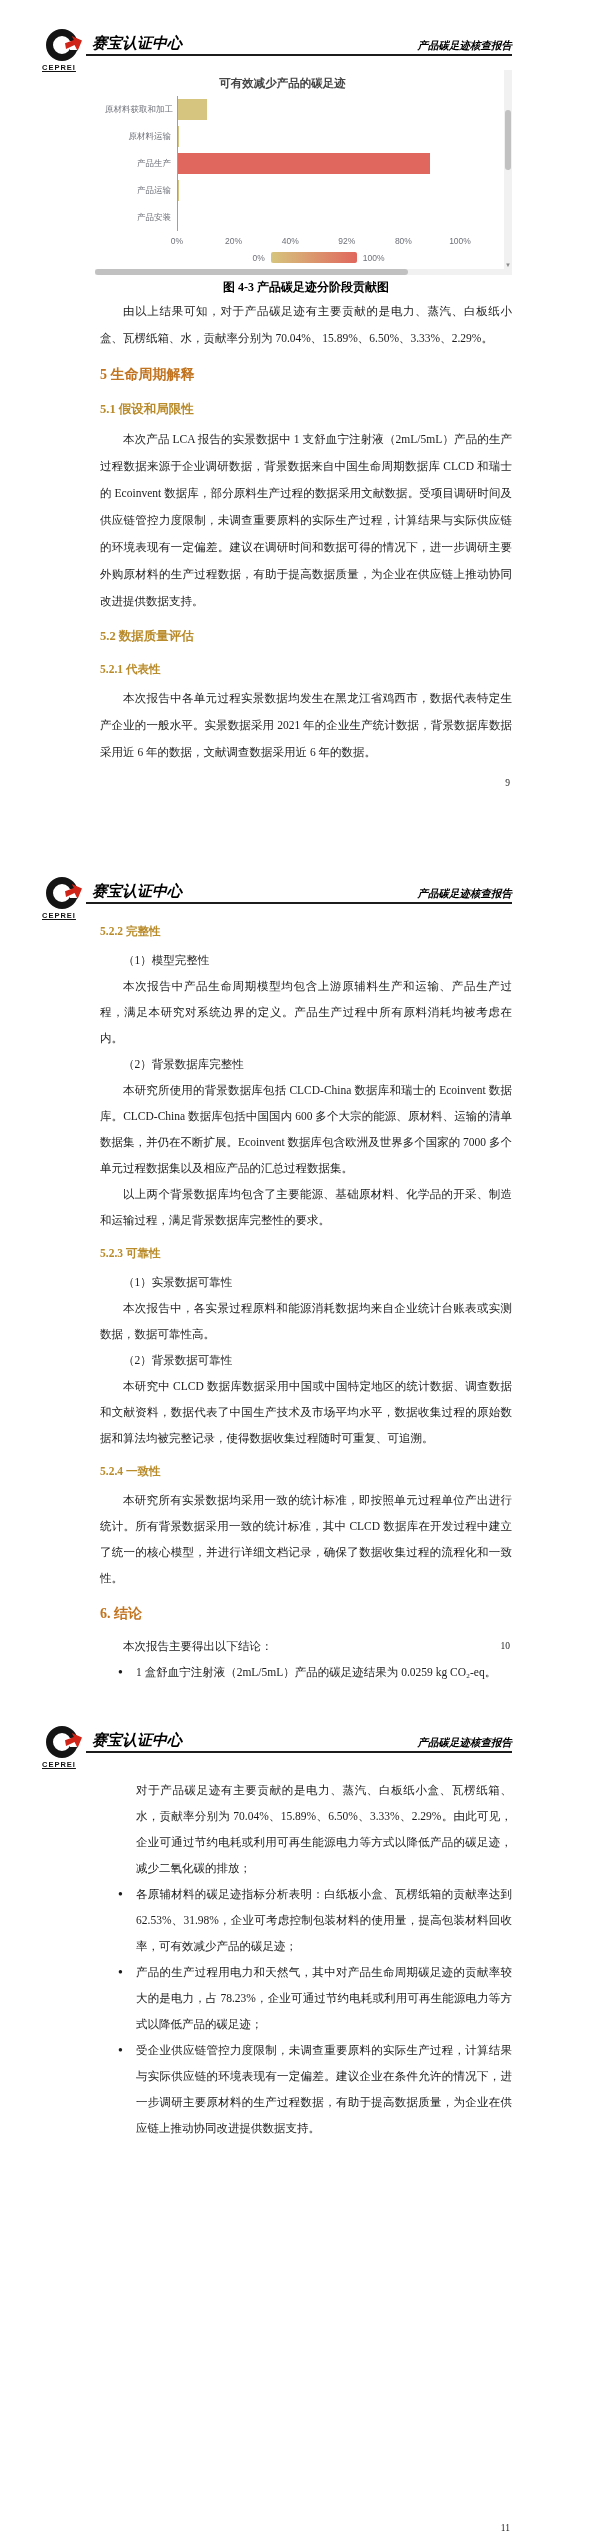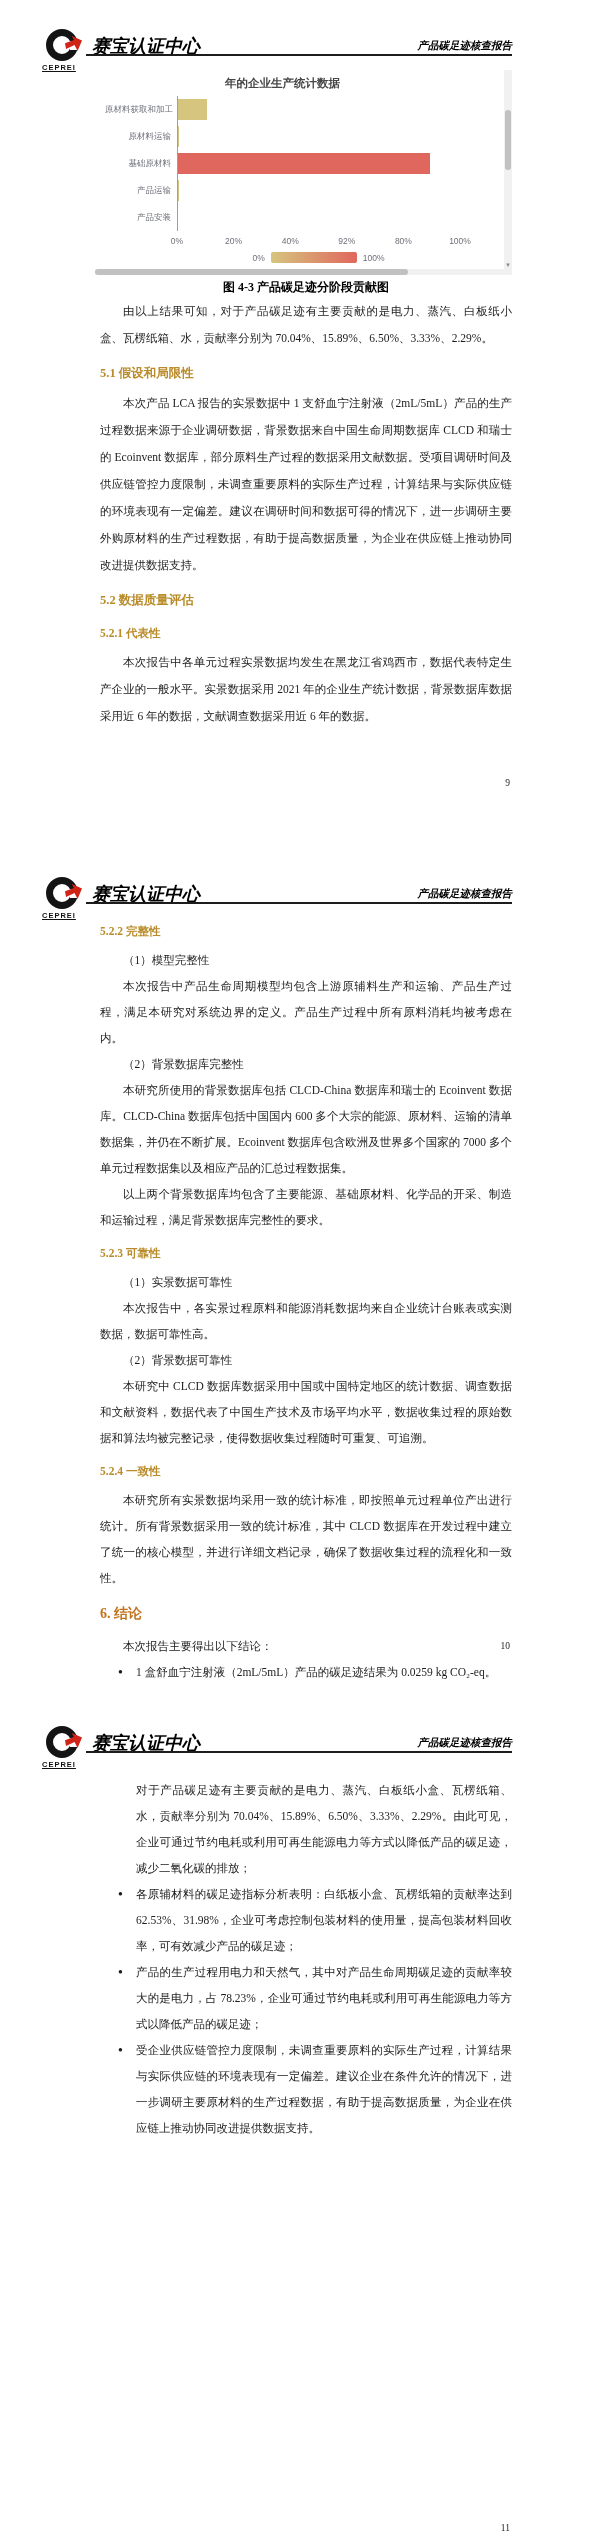--- a/index.html
+++ b/index.html
@@ -12,21 +12,21 @@
   
   .logo { position:absolute; left:46px; top:29px; width:32px; height:32px; }
   .logo-ring { position:absolute; left:0; top:0; width:32px; height:32px; box-sizing:border-box;
     border:7px solid #141414; border-radius:50%; }
   .logo-gap { position:absolute; right:-2px; top:12px; width:10px; height:9px; background:#fff; }
   .logo-arrow { position:absolute; right:-4px; top:7px; width:17px; height:15px; background:#cf2417;
     clip-path:polygon(0 48%, 52% 26%, 40% 0, 100% 30%, 74% 100%, 56% 60%, 6% 86%); }
   .logo-sub { position:absolute; left:42px; top:63px; font-family:"Liberation Sans","DejaVu Sans",sans-serif;
     font-weight:bold; font-size:7.5px; letter-spacing:1px; color:#111;text-decoration:underline; }
   .hdr-brand { position:absolute; left:92px; top:34px; font-weight:bold; font-style:italic;
-    font-size:18px; color:#000; }
+    font-size:15px; color:#000; }
   .hdr-right { position:absolute; right:88px; top:39px; font-weight:bold; font-style:italic;
     font-size:10.5px; color:#000;text-align:center; }
   .hdr-rule { position:absolute; left:86px; right:88px; top:54px; height:2px; background:#1c1c1c; }
 
   
   .chart-wrap { position:absolute; left:105px; top:68px; width:400px; height:214px;
     font-family:"Liberation Sans","DejaVu Sans",sans-serif; }
   .chart-title { position:absolute; left:0; top:8px; width:355px; text-align:center;
     font-size:11.5px; font-weight:bold; color:#464646; }
   .chart-rows { position:absolute; left:0; top:28px; width:355px; }
@@ -72,36 +72,36 @@
     <div class="logo-ring"></div>
     <div class="logo-gap"></div>
     <div class="logo-arrow"></div>
   </div>
   <div class="logo-sub">CEPREI</div>
   <div class="hdr-brand">赛宝认证中心</div>
   <div class="hdr-right">产品碳足迹核查报告</div>
   <div class="hdr-rule"></div>
 
   <div class="chart-wrap">
-    <div class="chart-title">年的企业生产统计数据</div>
+    <div class="chart-title">可有效减少产品的碳足迹</div>
     <div class="chart-rows">
         <div class="crow">
           <span class="clab">原材料获取和加工</span>
           <div class="ctrack">
             <div class="cbar" style="width: 10.4%; background: rgb(214, 197, 126);"></div>
           </div>
         </div>
         <div class="crow">
           <span class="clab">原材料运输</span>
           <div class="ctrack">
             <div class="cbar" style="width: 0.2%; background: rgb(214, 197, 126);"></div>
           </div>
         </div>
         <div class="crow">
-          <span class="clab">基础原材料</span>
+          <span class="clab">产品生产</span>
           <div class="ctrack">
             <div class="cbar" style="width: 89.2%; background: rgb(224, 103, 93);"></div>
           </div>
         </div>
         <div class="crow">
           <span class="clab">产品运输</span>
           <div class="ctrack">
             <div class="cbar" style="width: 0.2%; background: rgb(214, 197, 126);"></div>
           </div>
         </div>
@@ -131,20 +131,21 @@
     <div class="vsb-arrow">▼</div>
   </div>
   <div class="hsb">
     <div class="hsb-thumb"></div>
   </div>
 
   <div class="fig-caption">图 4-3 产品碳足迹分阶段贡献图</div>
 
   <div class="content" style="top:298px">
     <p class="ind">由以上结果可知，对于产品碳足迹有主要贡献的是电力、蒸汽、白板纸小盒、瓦楞纸箱、水，贡献率分别为 70.04%、15.89%、6.50%、3.33%、2.29%。</p>
+    <div class="h1">5 生命周期解释</div>
     <div class="h2">5.1 假设和局限性</div>
     <p class="ind">本次产品 LCA 报告的实景数据中 1 支舒血宁注射液（2mL/5mL）产品的生产过程数据来源于企业调研数据，背景数据来自中国生命周期数据库 CLCD 和瑞士的 Ecoinvent 数据库，部分原料生产过程的数据采用文献数据。受项目调研时间及供应链管控力度限制，未调查重要原料的实际生产过程，计算结果与实际供应链的环境表现有一定偏差。建议在调研时间和数据可得的情况下，进一步调研主要外购原材料的生产过程数据，有助于提高数据质量，为企业在供应链上推动协同改进提供数据支持。</p>
     <div class="h2">5.2 数据质量评估</div>
     <div class="h3">5.2.1 代表性</div>
     <p class="ind">本次报告中各单元过程实景数据均发生在黑龙江省鸡西市，数据代表特定生产企业的一般水平。实景数据采用 2021 年的企业生产统计数据，背景数据库数据采用近 6 年的数据，文献调查数据采用近 6 年的数据。</p>
   </div>
   <div class="pagenum" style="top:778px">9</div>
 </div>
 
 <div class="page" style="top:848px">

